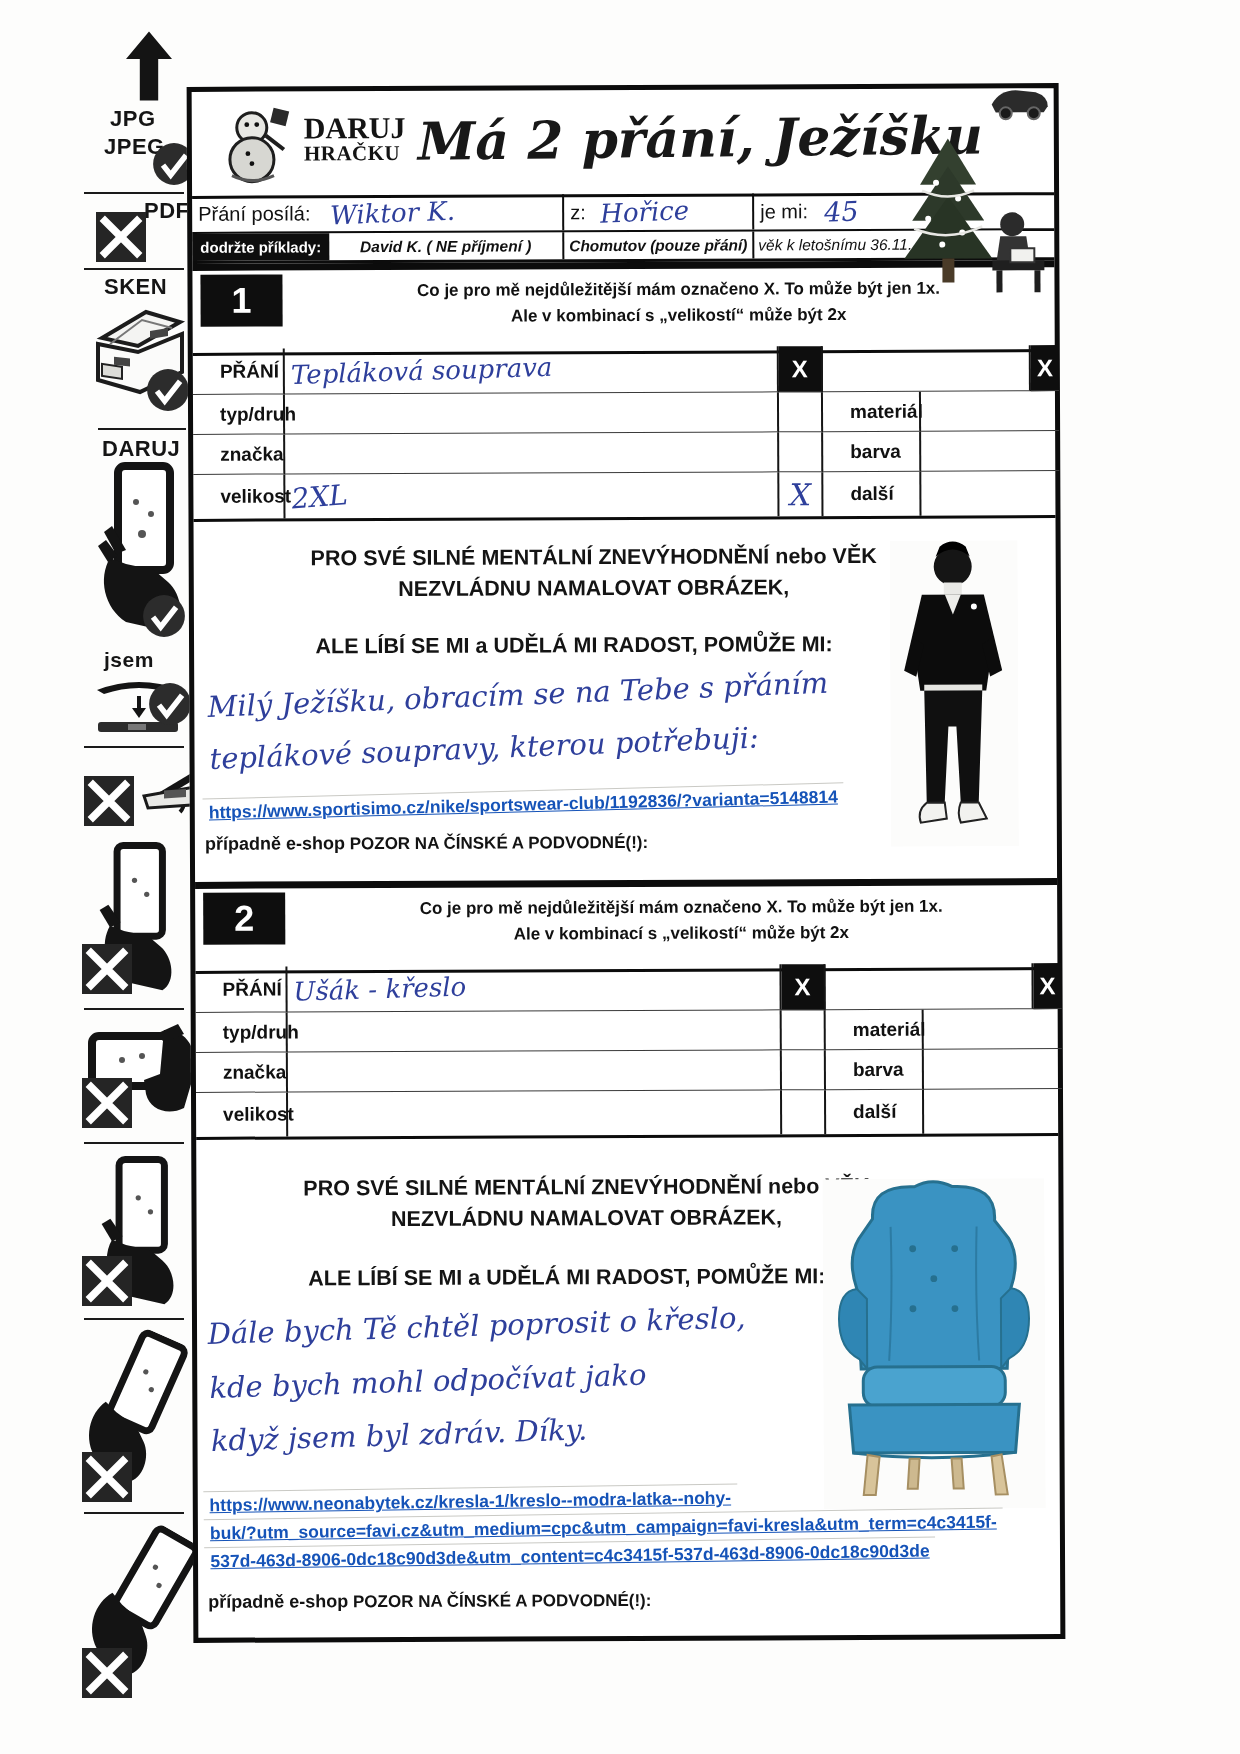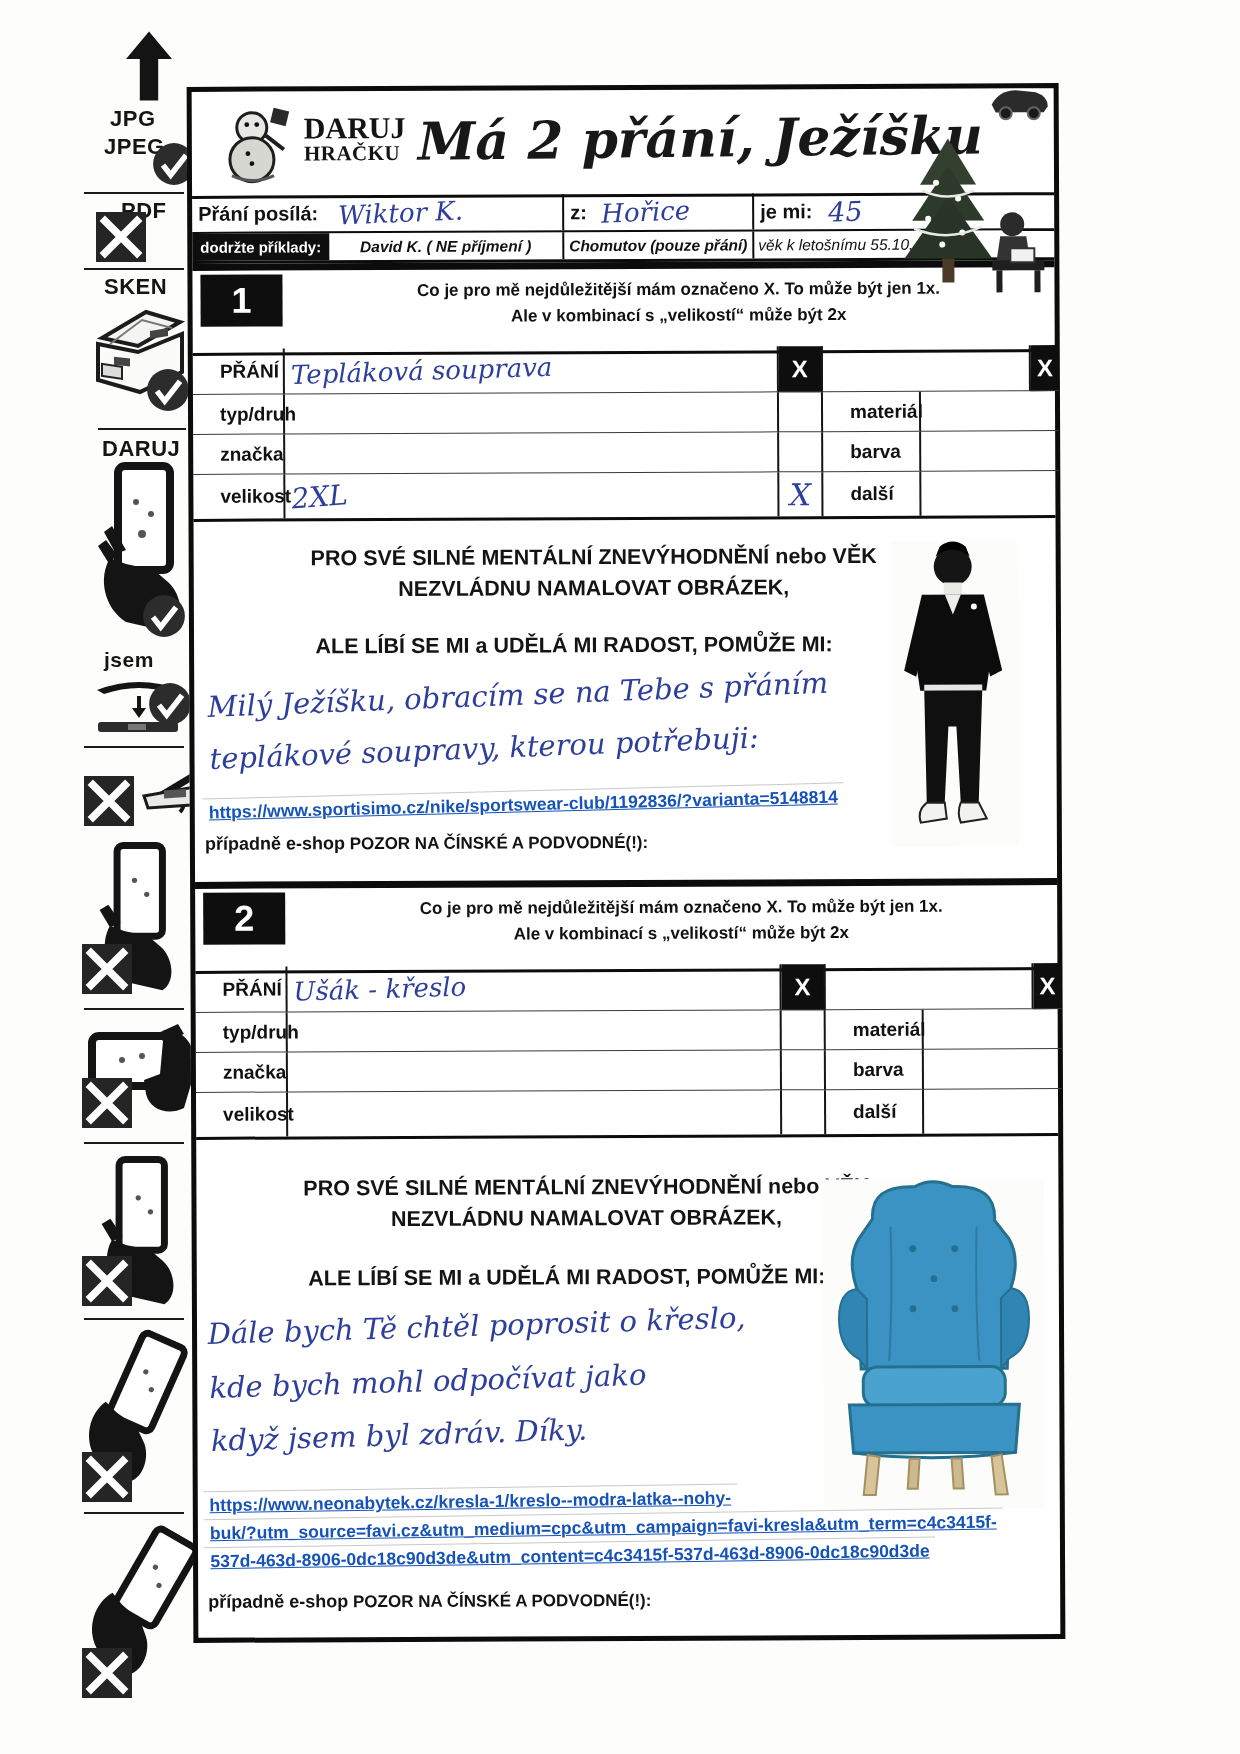--- a/index.html
+++ b/index.html
@@ -15,21 +15,21 @@
   .abs{position:absolute;}
   .hdr{left:0;top:0;width:100%;height:104px;border-bottom:3px solid #0c0c0c;}
   .brand{font-weight:bold;line-height:1;color:#141414;font-family:Liberation Serif, serif;}
   .brand .b1{font-size:30px;}
   .brand .b2{font-size:21px;letter-spacing:.5px;}
   .title{font-family:"DejaVu Serif",serif;font-style:italic;font-weight:bold;font-size:52px;
          color:#181818;white-space:nowrap;transform:rotate(-0.4deg);}
   .row{display:flex;box-sizing:border-box;}
   .cell{box-sizing:border-box;border-right:2.5px solid #0c0c0c;display:flex;align-items:center;}
   .cell:last-child{border-right:none;}
-  .flabel{font-weight:bold;font-size:20px;padding:0 6px;white-space:nowrap;}
+  .flabel{font-weight:normal;font-size:20px;padding:0 6px;white-space:nowrap;}
   .hand{font-family:"DejaVu Serif",serif;font-style:italic;color:#2e3f9b;}
   .sender{left:0;top:104px;width:100%;height:38px;border-bottom:2.5px solid #0c0c0c;}
   .examples{left:0;top:142px;width:100%;height:30px;border-bottom:3px solid #0c0c0c;font-size:15px;}
   .ex-black{background:#0e0e0e;color:#fff;font-weight:bold;font-size:15px;padding:0 8px;display:flex;align-items:center;}
   .ex-txt{font-style:italic;font-weight:bold;font-size:15.5px;}
   .sec-head{left:0;width:100%;height:82px;border-top:7px solid #0c0c0c;border-bottom:3px solid #0c0c0c;}
   .sec-num{position:absolute;left:8px;top:4px;width:82px;height:52px;background:#0e0e0e;color:#fff;
            font-weight:bold;font-size:36px;display:flex;align-items:center;justify-content:center;}
   .sec-instr{position:absolute;left:120px;right:10px;top:8px;text-align:center;font-weight:bold;font-size:17px;line-height:1.55;}
   .wish-table{left:0;width:100%;display:grid;grid-template-columns:92px 494px 44px 98px 110px 28px;
@@ -61,21 +61,21 @@
   <div class="sb sb-label" style="left:110px;top:106px;">JPG</div>
   <div class="sb sb-label" style="left:104px;top:134px;">JPEG</div>
   <div class="sb" style="left:152px;top:142px;">
     <svg class="chk" viewBox="0 0 40 40">
         <circle cx="20" cy="20" r="19" fill="#2c2c2c"></circle>
         <path d="M10 21 l7 9 l14 -18" stroke="#fff" stroke-width="5" fill="none"></path>
       </svg>
   </div>
   <div class="sb-hr" style="top:192px;"></div>
 
-  <div class="sb sb-label" style="left:121px;top:198px;">PDF</div>
+  <div class="sb sb-label" style="left:144px;top:198px;">PDF</div>
   <div class="sb" style="left:96px;top:212px;">
     <svg class="xbx" viewBox="0 0 40 40">
         <rect width="40" height="40" fill="#252525"></rect>
         <path d="M5 5 L35 35 M35 5 L5 35" stroke="#fff" stroke-width="6"></path>
       </svg>
   </div>
   <div class="sb-hr" style="top:268px;"></div>
 
   <div class="sb sb-label" style="left:104px;top:274px;">SKEN</div>
   <div class="sb" style="left:88px;top:300px;">
@@ -303,21 +303,21 @@
 
     <div class="abs examples row">
       <div class="cell" style="width:372px;border-right:2.5px solid #0c0c0c;">
         <span class="ex-black" style="height:100%;">dodržte příklady:</span>
         <span class="ex-txt" style="margin:0 auto;">David K. ( NE příjmení )</span>
       </div>
       <div class="cell" style="width:190px;justify-content:center;">
         <span class="ex-txt">Chomutov  (pouze přání)</span>
       </div>
       <div class="cell" style="flex:1;">
-        <span class="ex-txt" style="font-weight:normal;margin-left:4px;">věk k letošnímu 55.10.</span>
+        <span class="ex-txt" style="font-weight:normal;margin-left:4px;">věk k letošnímu 36.11.</span>
       </div>
     </div>
 
     <div class="abs sec-head" style="top:172px;">
       <div class="sec-num">1</div>
       <div class="sec-instr">
         <div>Co je pro mě nejdůležitější mám označeno X.  To může být jen 1x.</div>
         <div>Ale v kombinací s „velikostí“ může být 2x</div>
       </div>
     </div>

